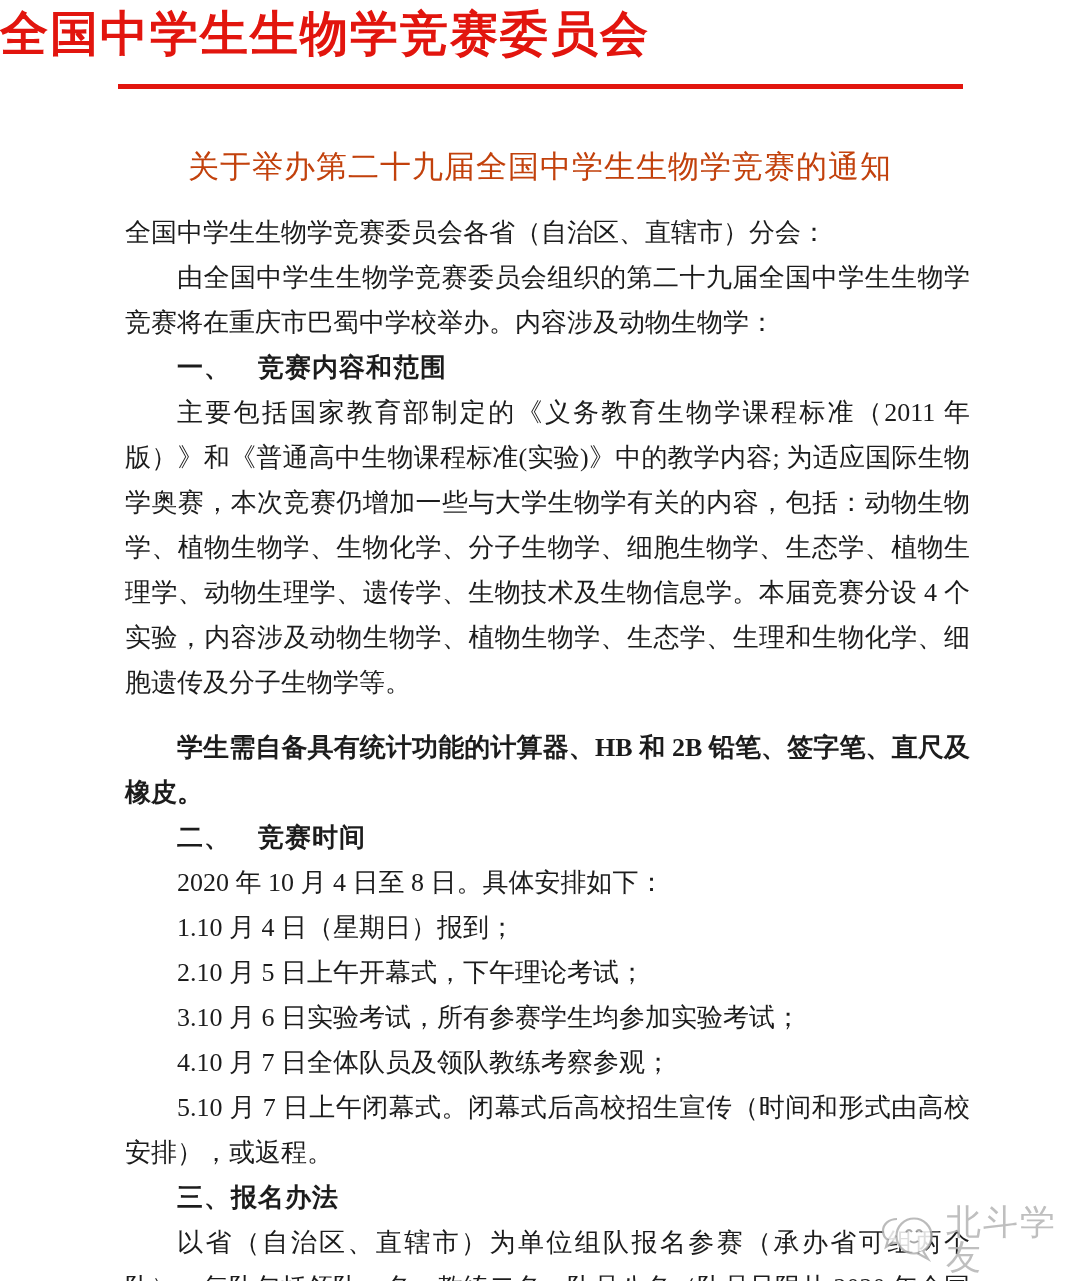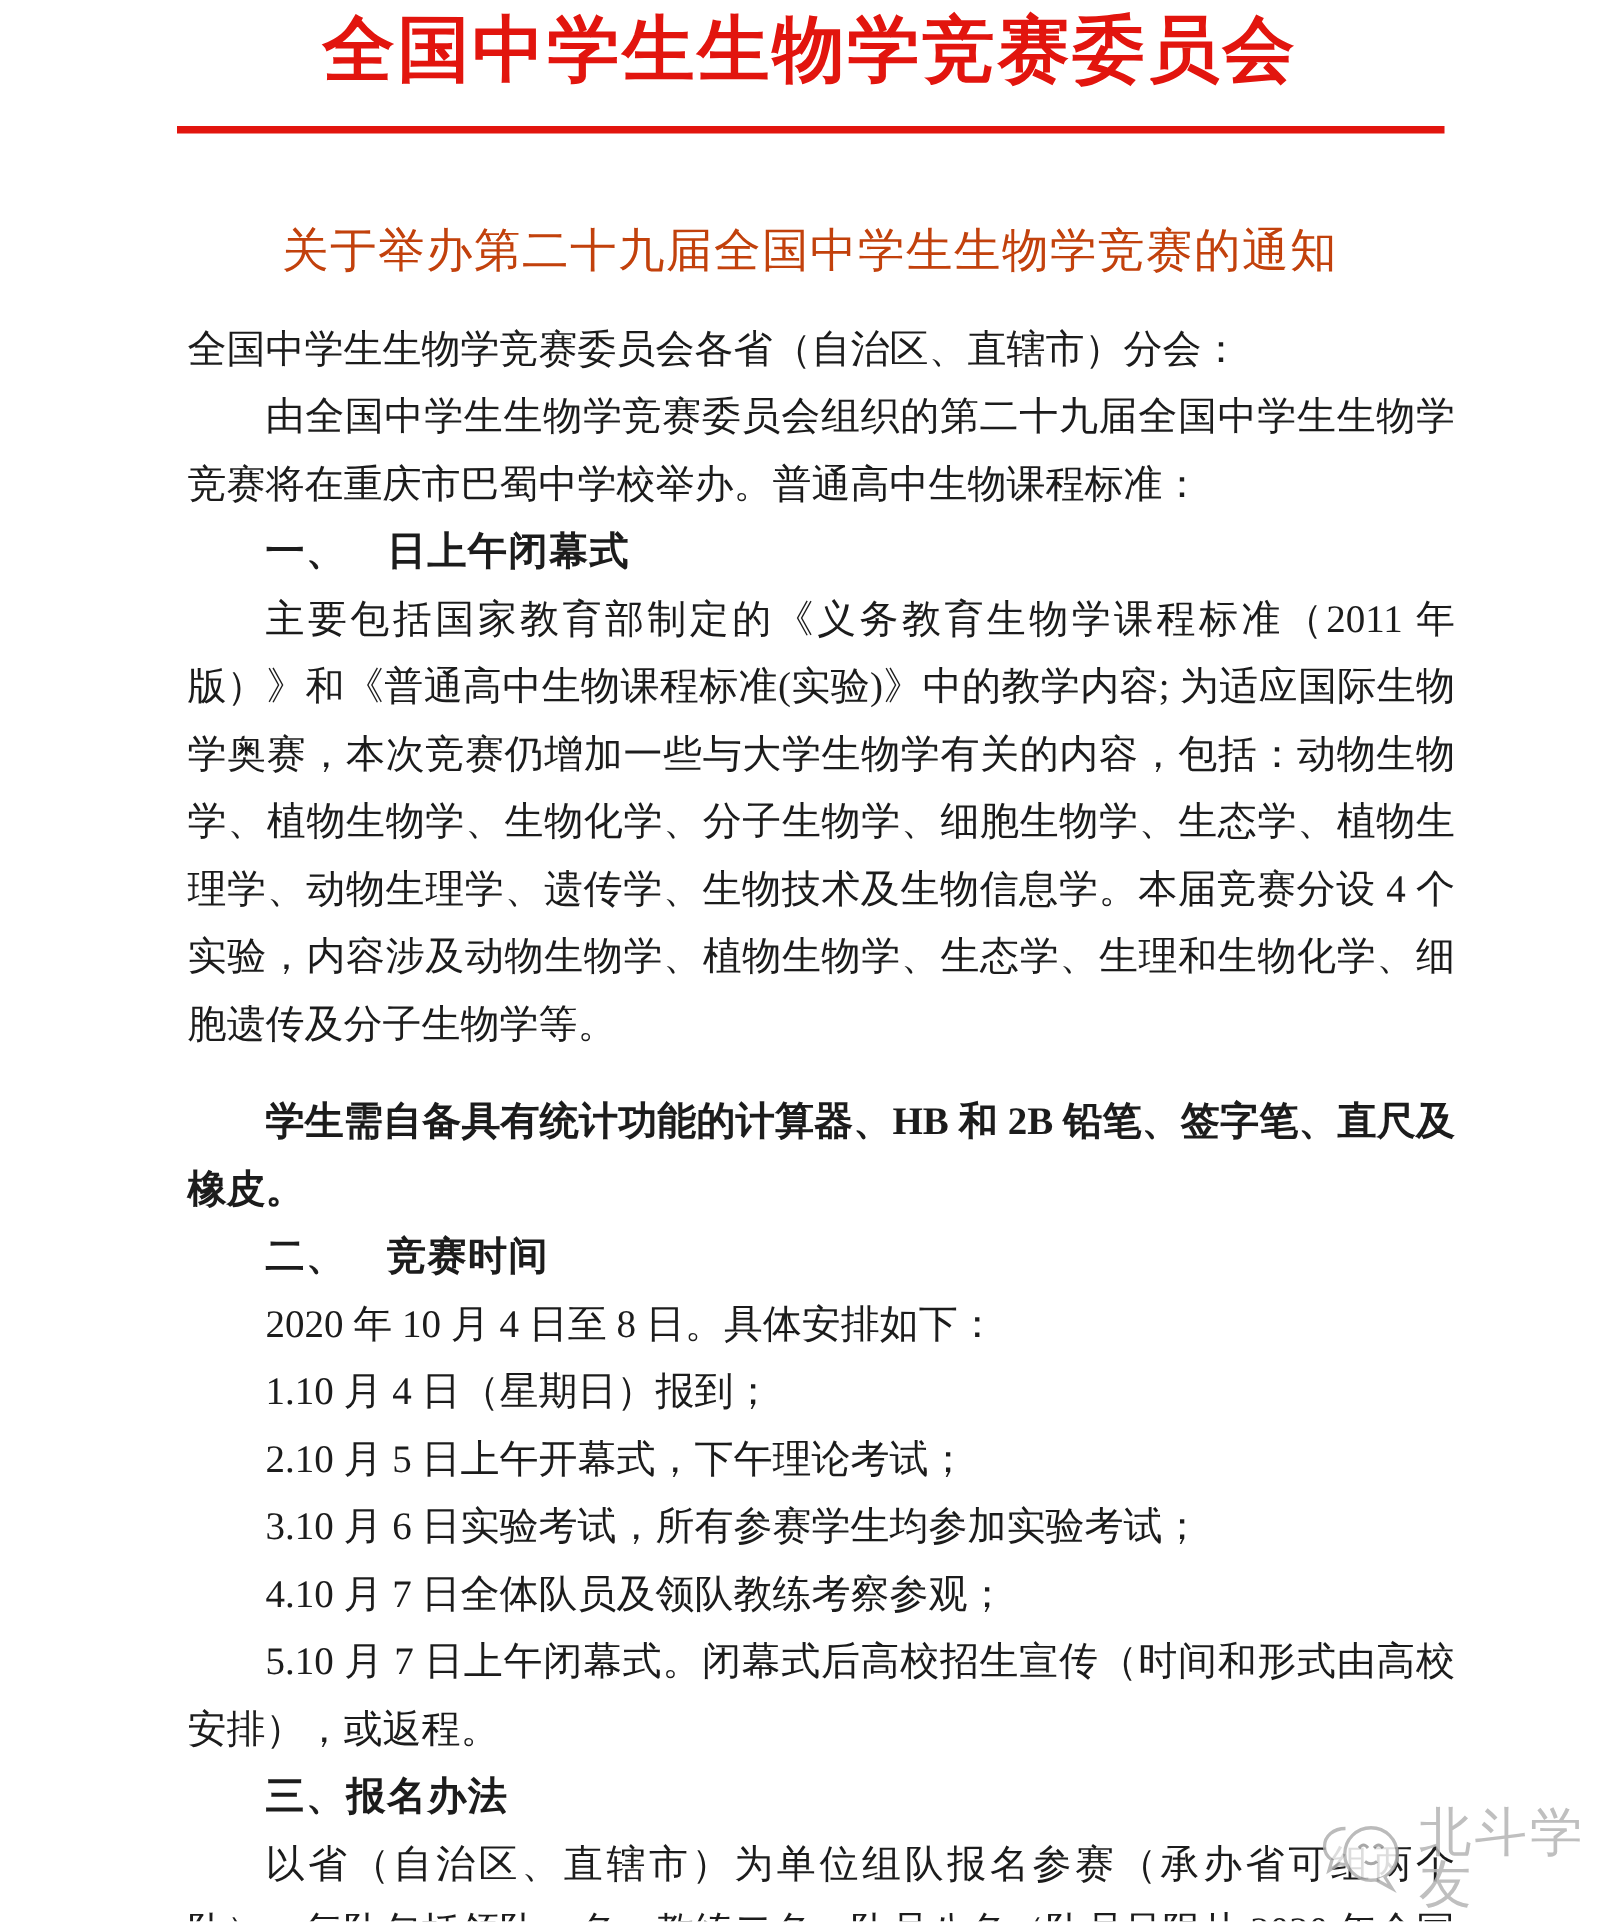--- a/index.html
+++ b/index.html
@@ -9,21 +9,21 @@
     width: 1080px;
     height: 1281px;
     margin: 0 auto;
     background: #ffffff;
     overflow: hidden;
     color: #1c1c1c;
     font-family: "Liberation Serif", serif;
   }
   .org-title {
     padding-top: 6px;
-    text-align: center;
+    text-align: left;
     font-family: "Liberation Sans", sans-serif;
     font-weight: bold;
     font-size: 48px;
     line-height: 56px;
     letter-spacing: 2px;
     color: #e2150e;
   }
   .red-rule {
     width: 845px;
     height: 5px;
@@ -81,22 +81,22 @@
   <header>
     <h1 class="org-title">全国中学生生物学竞赛委员会</h1>
     <div class="red-rule"></div>
   </header>
 
   <main>
     <h2 class="doc-title">关于举办第二十九届全国中学生生物学竞赛的通知</h2>
 
     <div class="body-text">
       <p class="salutation">全国中学生生物学竞赛委员会各省（自治区、直辖市）分会：</p>
-      <p class="body">由全国中学生生物学竞赛委员会组织的第二十九届全国中学生生物学竞赛将在重庆市巴蜀中学校举办。普通高中生物课程标准：</p>
-      <p class="heading">一、　日上午闭幕式</p>
+      <p class="body">由全国中学生生物学竞赛委员会组织的第二十九届全国中学生生物学竞赛将在重庆市巴蜀中学校举办。内容涉及动物生物学：</p>
+      <p class="heading">一、　竞赛内容和范围</p>
       <p class="body">主要包括国家教育部制定的《义务教育生物学课程标准（2011 年版）》和《普通高中生物课程标准(实验)》中的教学内容; 为适应国际生物学奥赛，本次竞赛仍增加一些与大学生物学有关的内容，包括：动物生物学、植物生物学、生物化学、分子生物学、细胞生物学、生态学、植物生理学、动物生理学、遗传学、生物技术及生物信息学。本届竞赛分设 4 个实验，内容涉及动物生物学、植物生物学、生态学、生理和生物化学、细胞遗传及分子生物学等。</p>
       <p class="emphasis">学生需自备具有统计功能的计算器、HB 和 2B 铅笔、签字笔、直尺及橡皮。</p>
       <p class="heading">二、　竞赛时间</p>
       <p class="body">2020 年 10 月 4 日至 8 日。具体安排如下：</p>
       <p class="body">1.10 月 4 日（星期日）报到；</p>
       <p class="body">2.10 月 5 日上午开幕式，下午理论考试；</p>
       <p class="body">3.10 月 6 日实验考试，所有参赛学生均参加实验考试；</p>
       <p class="body">4.10 月 7 日全体队员及领队教练考察参观；</p>
       <p class="body">5.10 月 7 日上午闭幕式。闭幕式后高校招生宣传（时间和形式由高校安排），或返程。</p>
       <p class="heading">三、报名办法</p>

